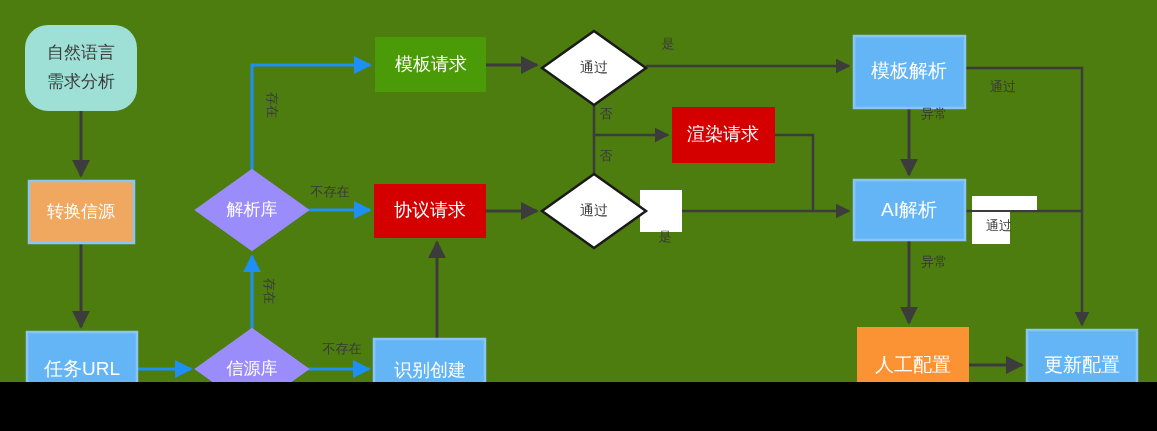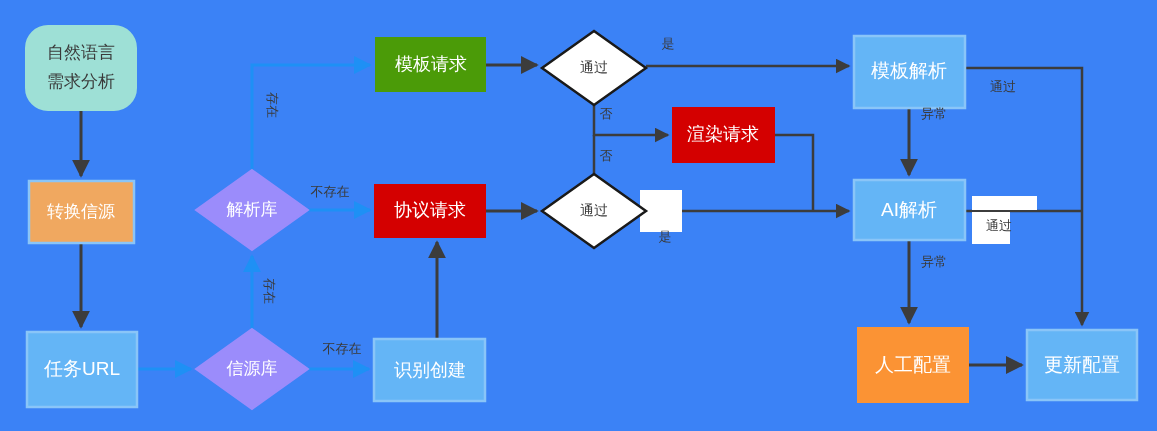--- a/index.html
+++ b/index.html
@@ -6,22 +6,22 @@
     margin: 0;
     padding: 0;
     background: #000000;
   }
   body {
     font-family: "Liberation Sans", "DejaVu Sans", sans-serif;
   }
   #canvas {
     position: relative;
     width: 1157px;
-    height: 431px;
-    background: #3b82f6;
+    height: 382px;
+    background: #4d7c0f;
     overflow: hidden;
   }
   svg.layer {
     position: absolute;
     top: 0;
     left: 0;
     width: 1157px;
     height: 431px;
   }
   .node-label {

